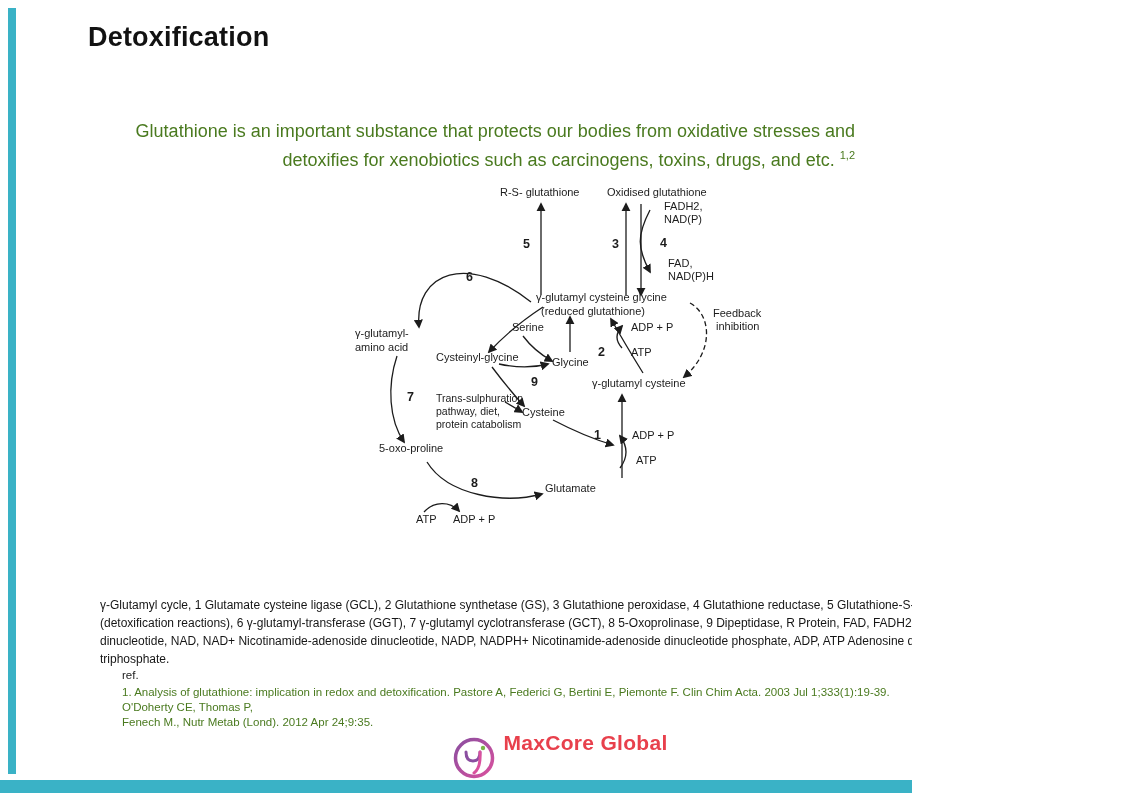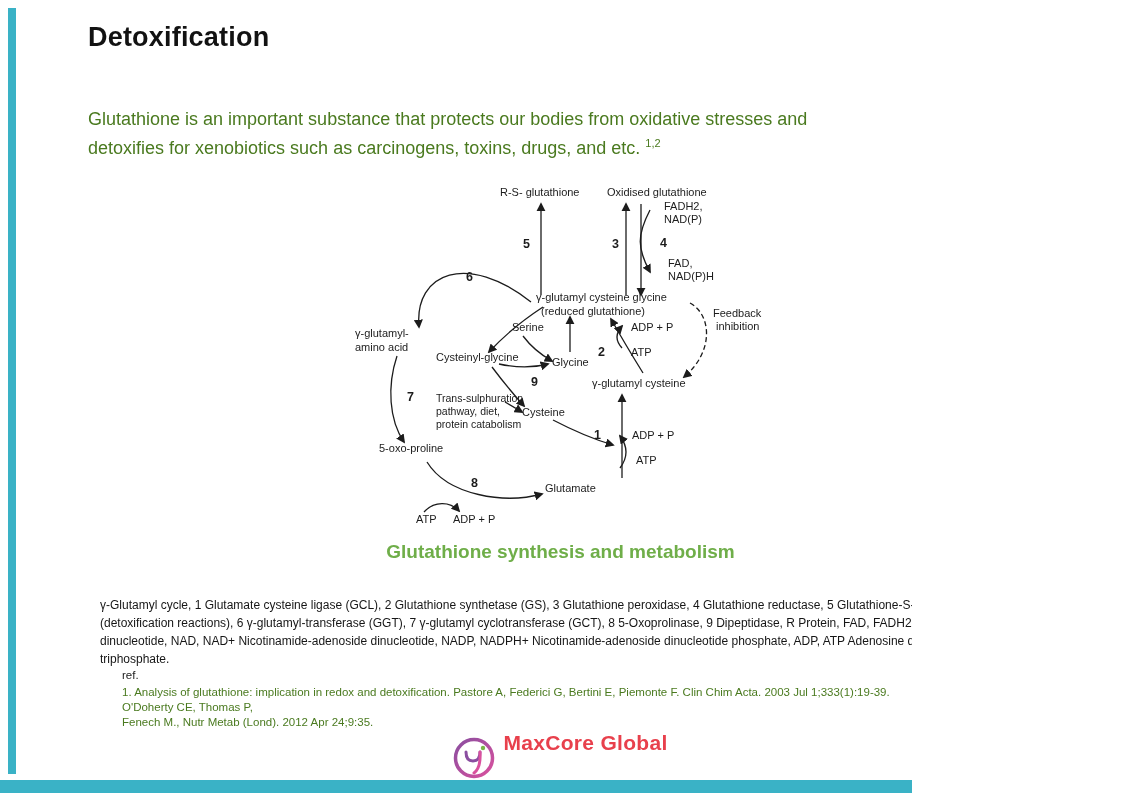--- a/index.html
+++ b/index.html
@@ -1,21 +1,21 @@
 <!DOCTYPE html>
 <html><head>
 <meta charset="utf-8">
 <style>
   html,body{margin:0;padding:0;background:#ffffff;}
   .slide{position:relative;width:912px;height:793px;background:#ffffff;overflow:hidden;
          font-family:"Liberation Sans",sans-serif;color:#141414;}
   .left-bar{position:absolute;left:8px;top:8px;width:8px;height:766px;background:#3ab2c6;}
   .bottom-bar{position:absolute;left:0;top:780px;width:1121px;height:13px;background:#3ab2c6;}
   .title{position:absolute;left:88px;top:22px;margin:0;font-size:27px;font-weight:bold;color:#121212;letter-spacing:.2px;}
-  .intro{position:absolute;left:88px;top:105px;width:755px;margin:0;font-size:18px;line-height:1.6;color:#4a7a1f;}
+  .intro{position:absolute;left:88px;top:105px;width:755px;margin:12px;font-size:18px;line-height:1.6;color:#4a7a1f;text-align:right;}
   .intro sup{font-size:11px;color:#4a7a1f;}
   .badge{position:absolute;left:945px;top:6px;width:168px;height:168px;border:3px solid #2ba4ba;
          border-radius:50%;background:#fff;box-sizing:border-box;}
   .badge-inner{position:absolute;left:6px;top:6px;right:6px;bottom:6px;border-radius:50%;background:#b9e2f2;
          display:flex;flex-direction:column;align-items:center;justify-content:center;gap:3px;}
   .badge-number{font-size:17px;color:#1f95ad;}
   .badge-label{font-size:17px;font-weight:bold;color:#1f95ad;}
   .diagram{position:absolute;left:340px;top:175px;width:440px;height:365px;}
   .diagram text{font-size:11px;fill:#1c1c1c;font-family:"Liberation Sans",sans-serif;}
   .diagram text.num{font-size:12.5px;font-weight:600;}
@@ -117,21 +117,20 @@
       <text x="632" y="439">ADP + P</text>
       <text x="636" y="464">ATP</text>
       <text x="379" y="452">5-oxo-proline</text>
       <text class="num" x="471" y="487">8</text>
       <text x="545" y="492">Glutamate</text>
       <text x="416" y="523">ATP</text>
       <text x="453" y="523">ADP + P</text>
     </g>
   </svg>
 
-  <div class="diagram-title">Glutathione synthesis and metabolism</div>
 
   <p class="caption">γ-Glutamyl cycle, 1 Glutamate cysteine ligase (GCL), 2 Glutathione synthetase (GS), 3 Glutathione peroxidase, 4 Glutathione reductase, 5 Glutathione-S-transferases (detoxification reactions), 6 γ-glutamyl-transferase (GGT), 7 γ-glutamyl cyclotransferase (GCT), 8 5-Oxoprolinase, 9 Dipeptidase, R Protein, FAD, FADH2 Flavin-adenine dinucleotide, NAD, NAD+ Nicotinamide-adenoside dinucleotide, NADP, NADPH+ Nicotinamide-adenoside dinucleotide phosphate, ADP, ATP Adenosine diphosphate, Adenosine triphosphate.</p>
 
   <div class="refs">
     <div class="ref-heading">ref.</div>
     <div class="ref-line">1. Analysis of glutathione: implication in redox and detoxification. Pastore A, Federici G, Bertini E, Piemonte F. Clin Chim Acta. 2003 Jul 1;333(1):19-39.</div>
     <div class="ref-line">O'Doherty CE, Thomas P,</div>
     <div class="ref-line">Fenech M., Nutr Metab (Lond). 2012 Apr 24;9:35.</div>
   </div>
 

